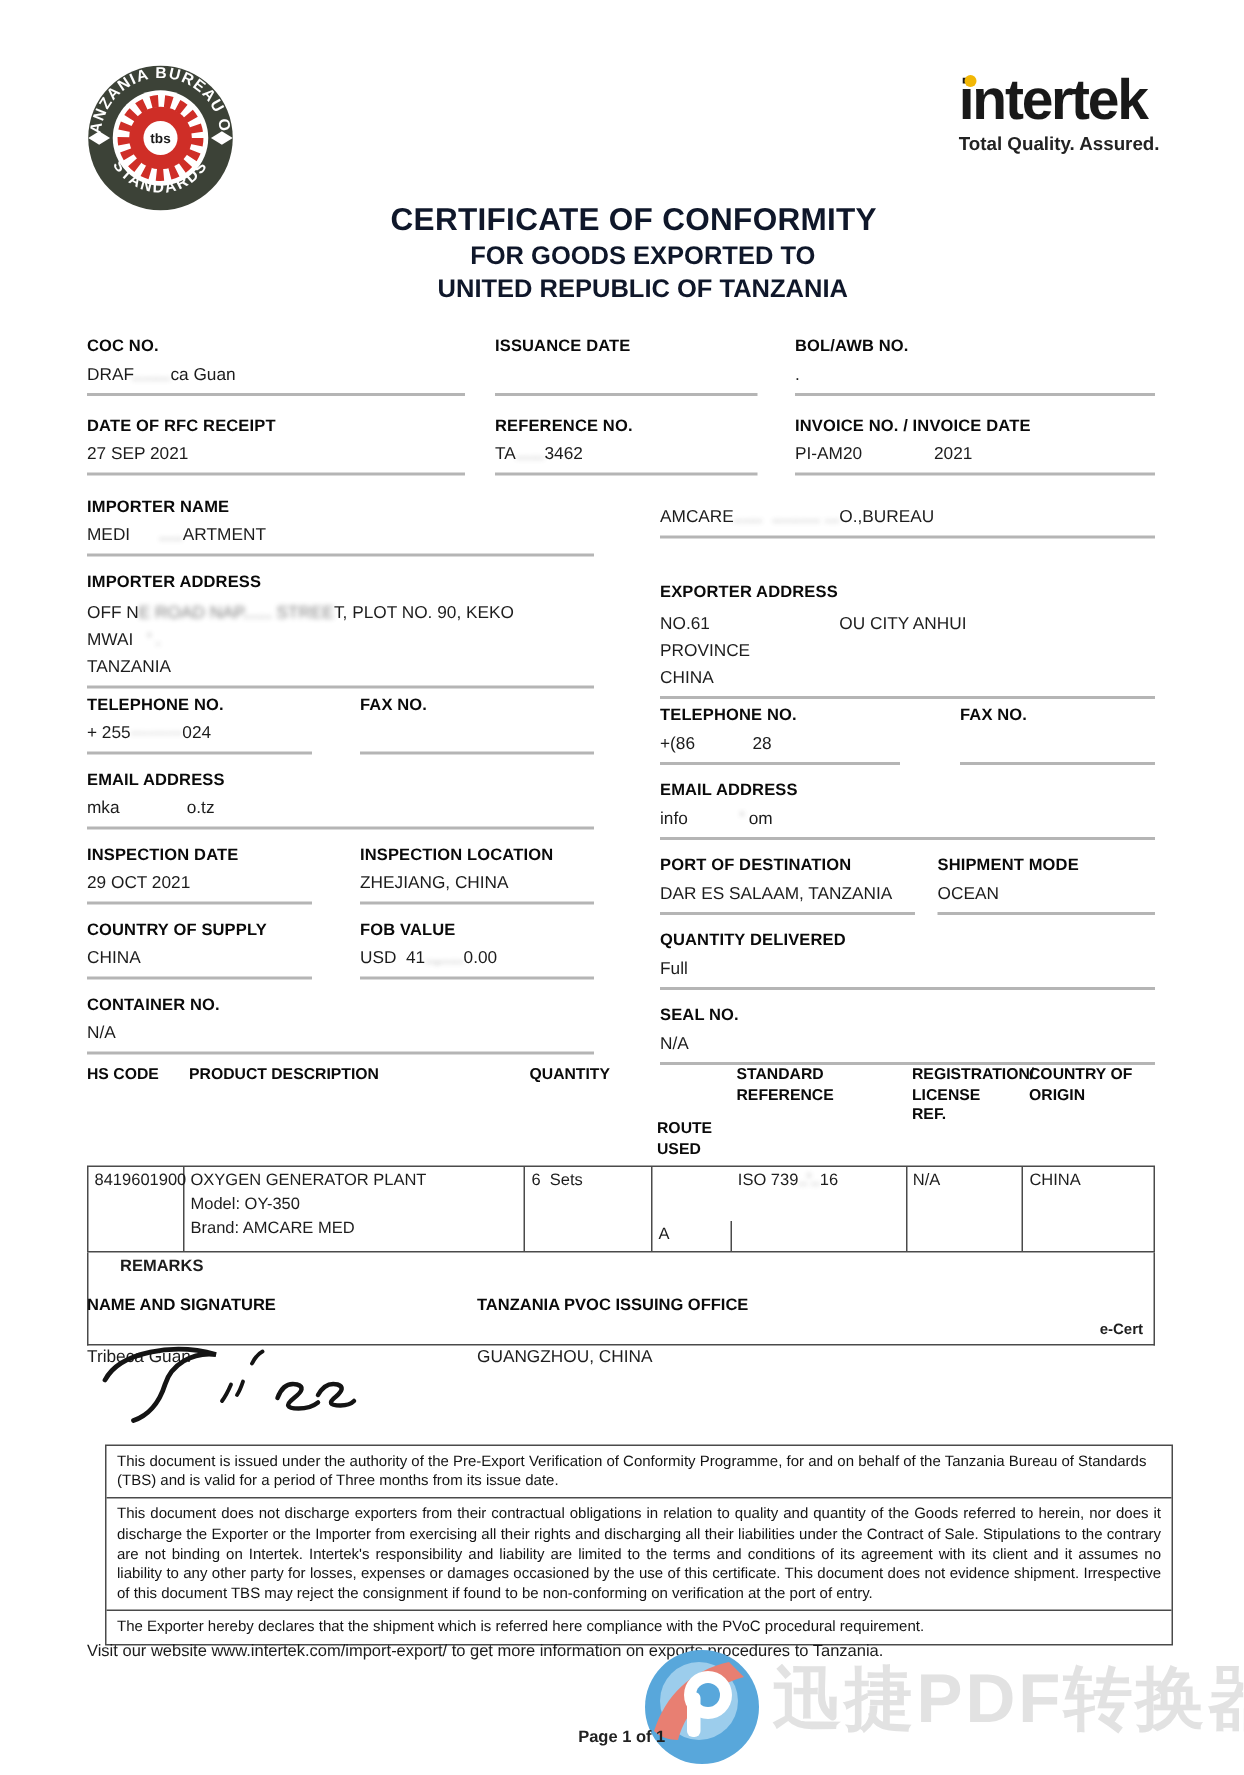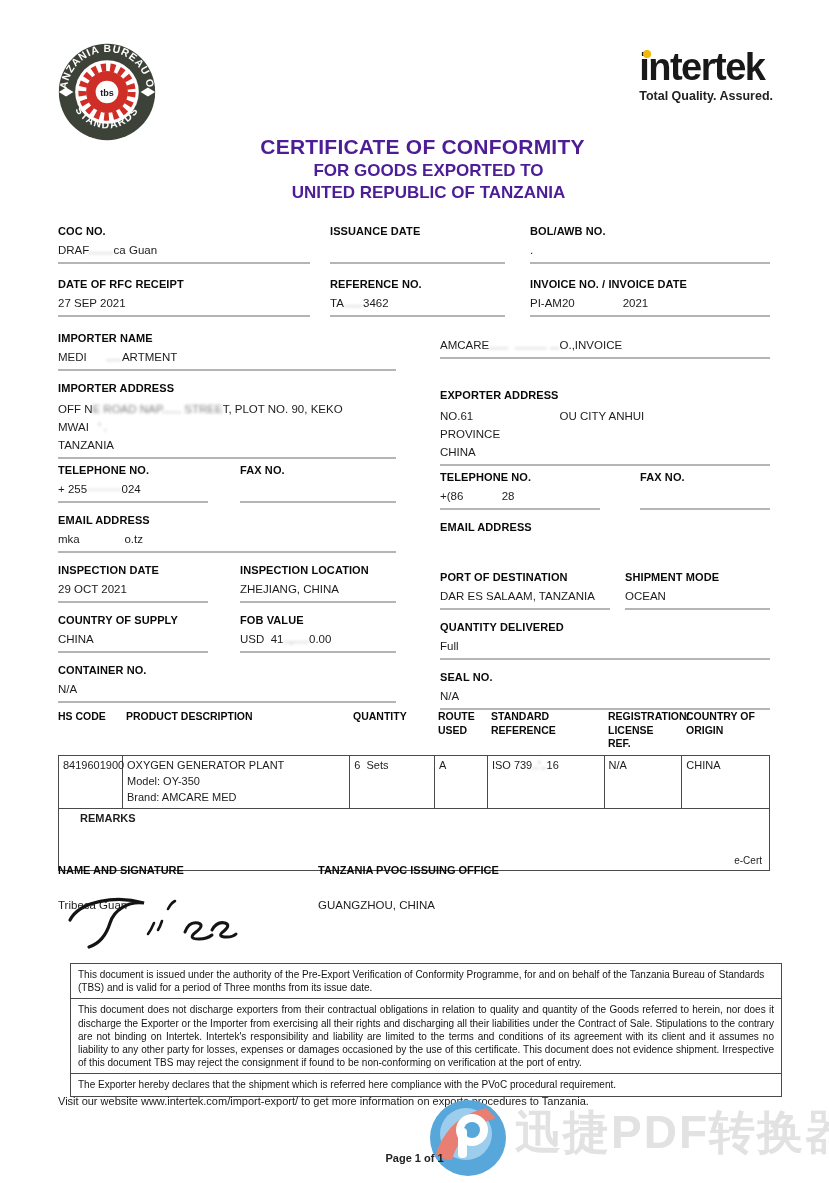--- a/index.html
+++ b/index.html
@@ -8,50 +8,50 @@
     font-family:"Liberation Sans",sans-serif;color:#1d1d1d;
   }
   .abs{position:absolute;}
   
   .tbs{left:57px;top:42px;}
   .intertek{right:56px;top:48px;text-align:left;}
   .intertek-word{position:relative;font-size:38px;font-weight:bold;letter-spacing:-1.5px;color:#191919;line-height:1;}
   .intertek-dot{position:absolute;left:4px;top:2px;width:8px;height:8px;border-radius:50%;background:#f2b705;}
   .intertek-tag{font-size:12.5px;font-weight:bold;color:#222;margin-top:3px;}
   
-  .title{left:16px;right:0;top:133px;text-align:center;color:#4c1d95;line-height:1.3;}
+  .title{left:16px;right:0;top:133px;text-align:center;color:#0f172a;line-height:1.3;}
   .title .t1{font-size:21px;font-weight:bold;letter-spacing:.2px;}
   .title .t2{font-size:17px;font-weight:bold;padding-left:12px;}
   
   .f .lbl{font-size:11px;font-weight:bold;color:#0a0a0a;letter-spacing:.1px;white-space:nowrap;}
   .f .val{font-size:11.5px;color:#1c1c1c;margin-top:7px;padding-bottom:4px;border-bottom:2px solid #b5b5b5;min-height:14px;white-space:nowrap;}
   .bl{filter:blur(1.6px);opacity:.7;color:#4a4a4a;}
   .row{left:58px;width:712px;display:flex;align-items:flex-end;}
   .r1{top:225px;} .r2{top:278px;}
   .w252{width:252px;margin-right:20px;} .w175{width:175px;margin-right:25px;} .w240{width:240px;}
   .twocol{left:58px;top:332px;width:712px;display:flex;}
   .colL{width:338px;margin-right:44px;} .colR{width:330px;}
   .fb{height:50px;} .fb-addr{height:82px;} .fb-last{height:46px;}
   .pair{display:flex;justify-content:space-between;}
   .pw150{width:150px;} .pw156{width:156px;} .pw160{width:160px;} .pw130{width:130px;} .pw170{width:170px;} .pw145{width:145px;}
   .addr{font-size:11.5px;line-height:1.55;margin-top:7px;padding-bottom:3px;border-bottom:2px solid #b5b5b5;}
   .addr div{white-space:nowrap;}
   
   .gtable{left:58px;top:710px;width:712px;}
   .thead{display:flex;font-size:10.5px;font-weight:bold;line-height:1.3;color:#0a0a0a;padding-bottom:4px;min-height:31px;}
-  .c0{width:64px;} .c1{width:228px;} .c2{width:85px;} .c3{width:53px;} .c4{width:117px;} .c5{width:78px;} .c6{width:87px;}
+  .c0{width:64px;} .c1{width:228px;} .c2{width:85px;} .c3{width:53px;margin-top:36px;} .c4{width:117px;} .c5{width:78px;} .c6{width:87px;}
   .thead>div,.trow>div{box-sizing:border-box;padding-right:4px;}
   .thead .c1,.trow .c1{padding-left:4px;}
   .thead .c2,.thead .c3,.thead .c4,.thead .c5,.thead .c6{padding-left:3px;}
   .trow{display:flex;border:1px solid #4a4a4a;font-size:11px;line-height:1.45;min-height:52px;}
   .trow>div{border-right:1px solid #4a4a4a;padding:2px 4px;}
   .trow>div:last-child{border-right:none;}
   .remarks{border:1px solid #4a4a4a;border-top:none;height:62px;position:relative;padding:3px 21px;box-sizing:border-box;}
   .remarks .lbl{font-size:11px;font-weight:bold;}
-  .ecert{position:absolute;right:7px;bottom:4px;font-size:10px;font-weight:normal;}
+  .ecert{position:absolute;right:7px;bottom:4px;font-size:10px;font-weight:bold;}
   
   .sig{left:58px;top:864px;width:712px;display:flex;font-size:11.5px;}
   .sig .lbl{font-size:11px;font-weight:bold;color:#0a0a0a;}
   .sig .vname{margin-top:23px;}
   .sigL{width:260px;position:relative;height:95px;}
   .scribble{position:absolute;left:6px;top:28px;}
   
   .legal{left:70px;top:963px;width:712px;border:1px solid #4a4a4a;box-sizing:border-box;font-size:10px;line-height:1.32;color:#141414;}
   .lrow{padding:4px 7px;border-bottom:1px solid #4a4a4a;}
   .lrow:last-child{border-bottom:none;}
@@ -181,21 +181,21 @@
         </div>
       </div>
       <div class="f fb-last">
         <div class="lbl">CONTAINER NO.</div>
         <div class="val">N/A</div>
       </div>
     </div>
 
     <div class="colR">
       <div class="f fb">
-        <div class="val"><span>AMCARE</span><span class="bl">......&nbsp;&nbsp;..........&nbsp;...</span><span>O.,INVOICE</span></div>
+        <div class="val"><span>AMCARE</span><span class="bl">......&nbsp;&nbsp;..........&nbsp;...</span><span>O.,BUREAU</span></div>
       </div>
       <div class="f fb-addr">
         <div class="lbl">EXPORTER ADDRESS</div>
         <div class="addr">
           <div><span>NO.61</span><span class="bl">&nbsp;&nbsp;&nbsp;&nbsp;&nbsp;&nbsp;&nbsp;&nbsp;&nbsp;&nbsp;&nbsp;&nbsp;&nbsp;&nbsp;&nbsp;&nbsp;&nbsp;&nbsp;&nbsp;&nbsp;&nbsp;&nbsp;&nbsp;&nbsp;&nbsp;&nbsp;&nbsp;</span><span>OU CITY ANHUI</span></div>
           <div><span>PROVINCE</span></div>
           <div><span>CHINA</span></div>
         </div>
       </div>
       <div class="pair fb">
@@ -203,20 +203,21 @@
           <div class="lbl">TELEPHONE NO.</div>
           <div class="val"><span>+(86</span><span class="bl">&nbsp;&nbsp;&nbsp;&nbsp;&nbsp;&nbsp;&nbsp;&nbsp;&nbsp;&nbsp;&nbsp;&nbsp;</span><span>28</span></div>
         </div>
         <div class="f pw130">
           <div class="lbl">FAX NO.</div>
           <div class="val"></div>
         </div>
       </div>
       <div class="f fb">
         <div class="lbl">EMAIL ADDRESS</div>
+        <div class="val"><span>info</span><span class="bl">&nbsp;&nbsp;&nbsp;&nbsp;&nbsp;&nbsp;&nbsp;&nbsp;&nbsp;&nbsp;&nbsp;'&nbsp;</span><span>om</span></div>
       </div>
       <div class="pair fb">
         <div class="f pw170">
           <div class="lbl">PORT OF DESTINATION</div>
           <div class="val">DAR ES SALAAM, TANZANIA</div>
         </div>
         <div class="f pw145">
           <div class="lbl">SHIPMENT MODE</div>
           <div class="val">OCEAN</div>
         </div>

